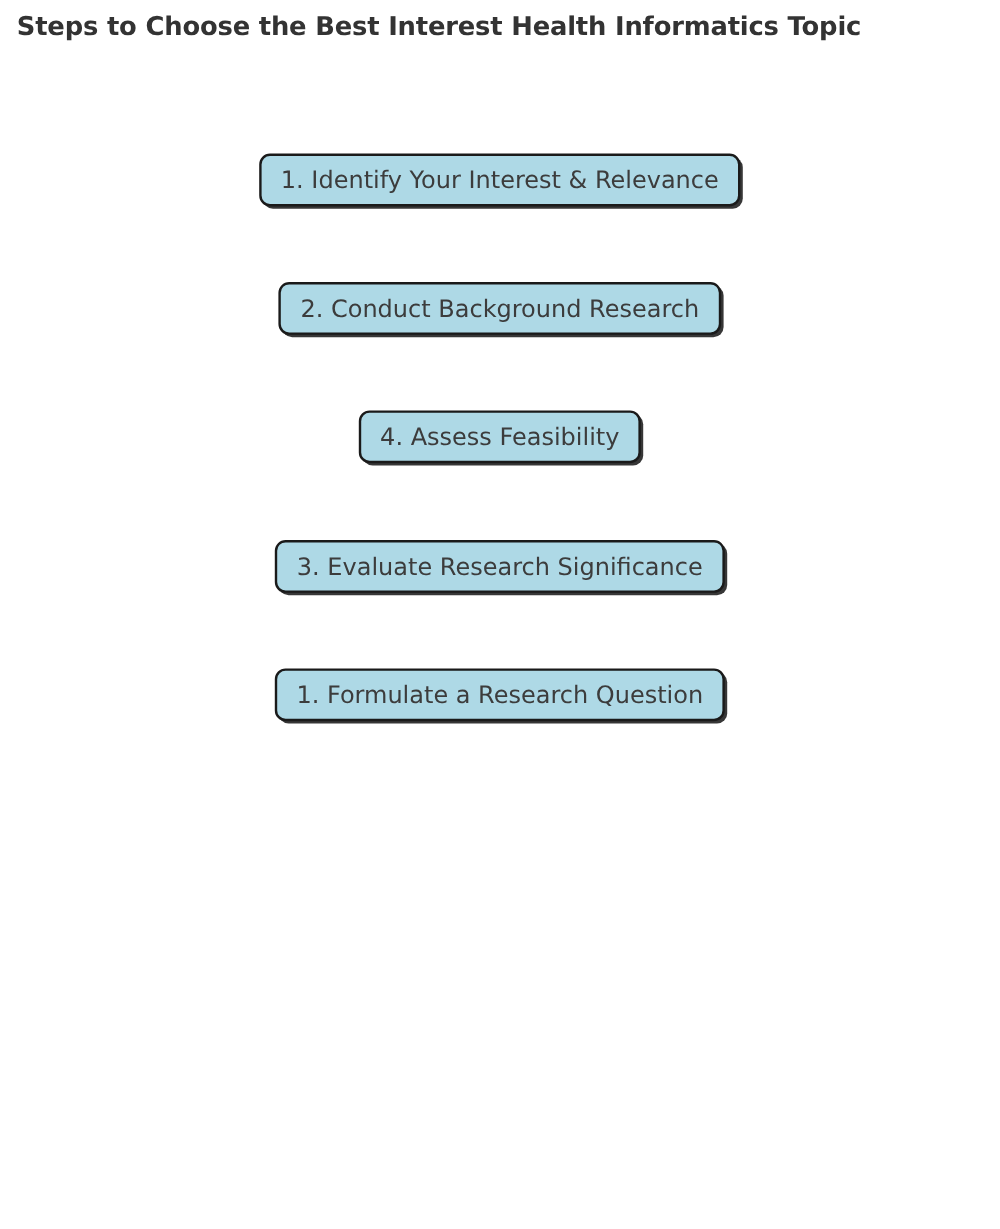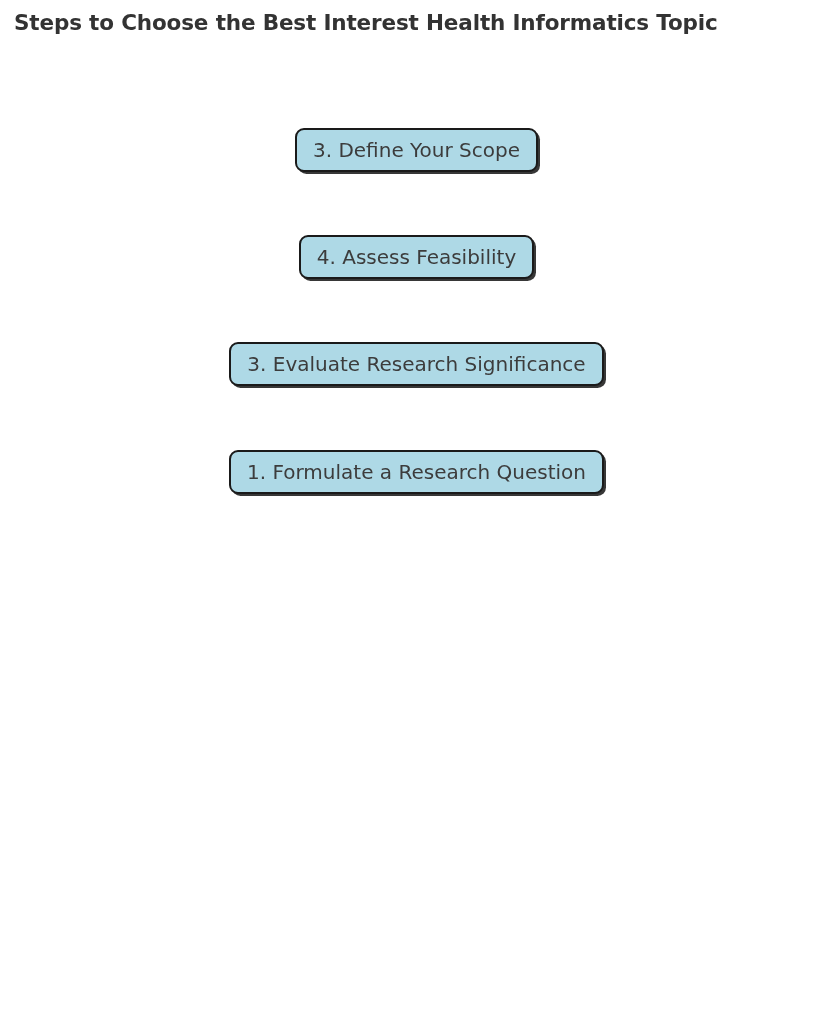--- a/index.html
+++ b/index.html
@@ -59,25 +59,28 @@
     line-height: 1;
   }
 </style>
 </head>
 <body>
 
 <div id="page-title">Steps to Choose the Best Interest Health Informatics Topic</div>
 
 <div id="flow">
 
-
+  <div class="step-row">
+    <div class="step-box">1. Identify Your Interest &amp; Relevance</div>
+  </div>
 
   <div class="step-row">
-    <div class="step-box">3. Define Your Scope</div>
+    <div class="step-box">2. Conduct Background Research</div>
   </div>
+
 
   <div class="step-row">
     <div class="step-box">4. Assess Feasibility</div>
   </div>
 
   <div class="step-row">
     <div class="step-box">3. Evaluate Research Significance</div>
   </div>
 
   <div class="step-row">

